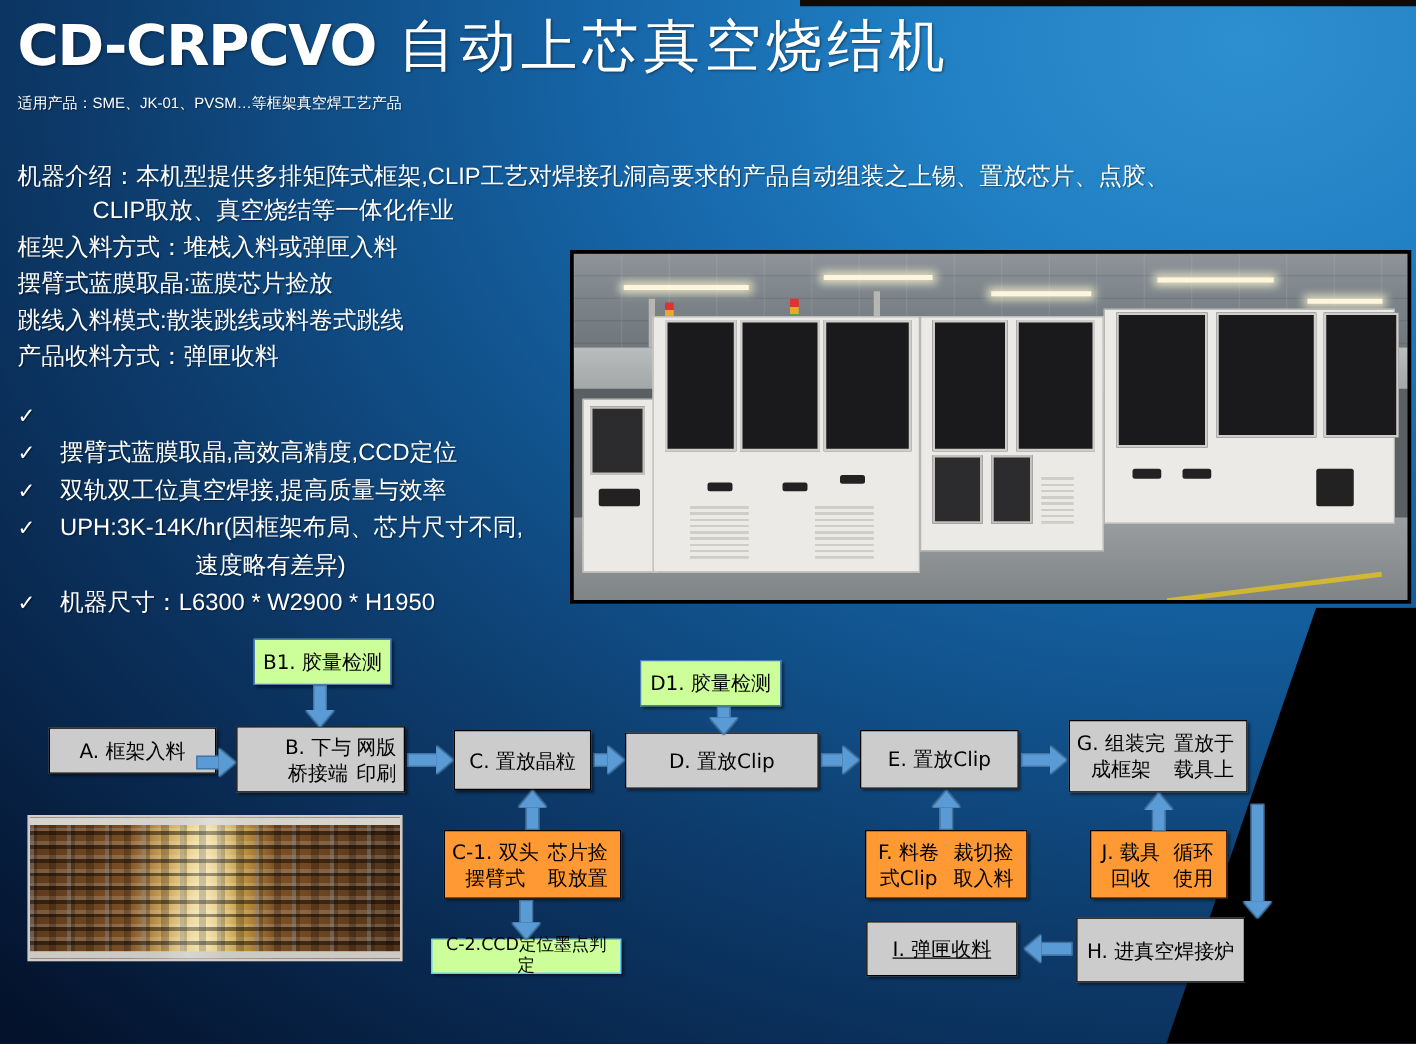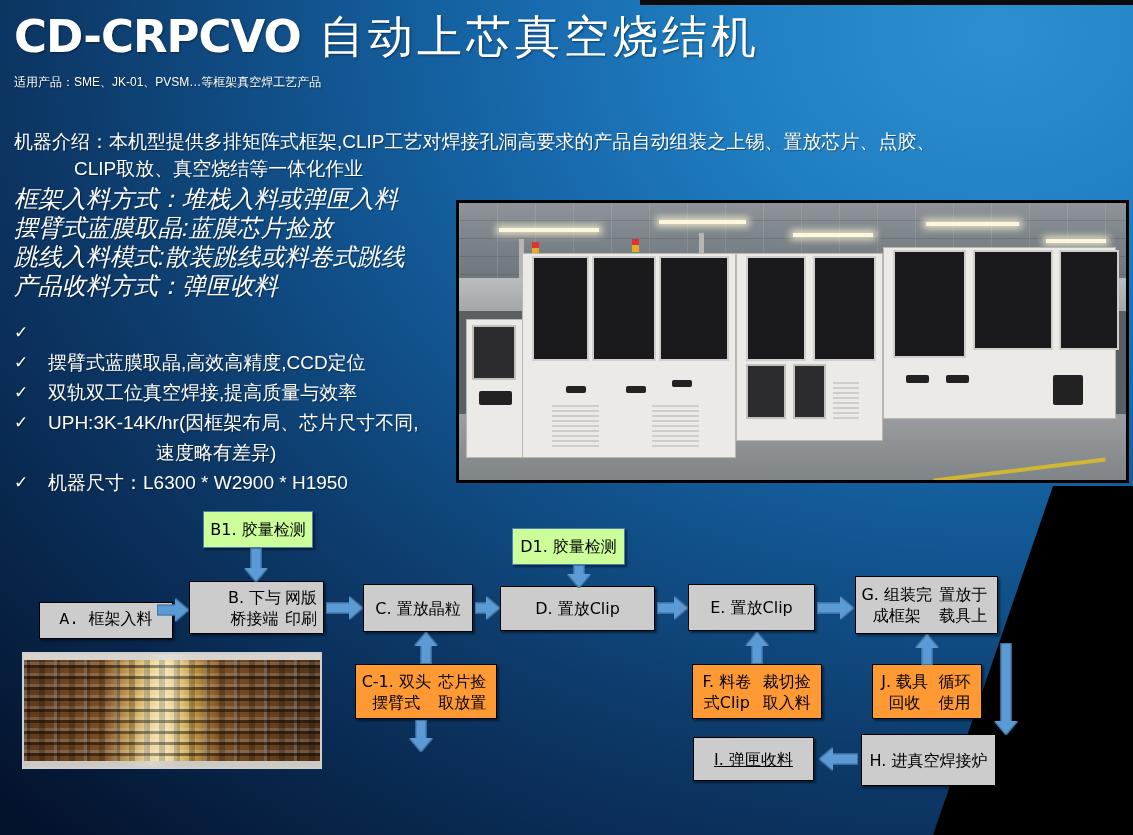--- a/index.html
+++ b/index.html
@@ -42,23 +42,22 @@
 
   
   .intro{
     position:absolute;left:14px;top:128px;z-index:4;
     color:#ffffff;font-size:19px;line-height:27px;width:1110px;
     text-shadow:1px 1px 1px rgba(0,0,0,.4);
   }
   .intro .l2{display:block;padding-left:60px;}
   .speclist{
     position:absolute;left:14px;top:184px;z-index:4;
-    color:#ffffff;font-size:24px;line-height:29px;
+    color:#ffffff;font-size:19px;line-height:29px;
     text-shadow:1px 1px 1px rgba(0,0,0,.4);
-    font-style:italic;
   }
   .speclist div{white-space:nowrap;}
 
   
   .checks{
     position:absolute;left:14px;top:318px;z-index:4;
     color:#ffffff;font-size:19px;line-height:30px;
     text-shadow:1px 1px 1px rgba(0,0,0,.4);
   }
   .crow{display:flex;align-items:flex-start;white-space:nowrap;}
@@ -269,21 +268,21 @@
     <div class="railtop"></div>
     <div class="railbot"></div>
     <div class="shine"></div>
   </div>
 
   <div id="flow">
 
     <div class="node green" style="left:203px;top:25px;width:110px;height:37px;">B1. 胶量检测</div>
     <div class="node green" style="left:512px;top:42px;width:113px;height:37px;">D1. 胶量检测</div>
 
-    <div class="node gray" style="left:39px;top:116px;width:134px;height:37px;font-family:Liberation Mono, monospace;">A. 框架入料</div>
+    <div class="node gray" style="left:39px;top:96px;width:134px;height:37px;">A. 框架入料</div>
 
     <div class="node gray" style="left:189px;top:95px;width:135px;height:53px;padding-left:36px;">
       <span>B. 下与桥接端</span>
       <span>网版印刷</span>
     </div>
 
     <div class="node gray" style="left:363px;top:98px;width:110px;height:48px;">C. 置放晶粒</div>
 
     <div class="node gray" style="left:500px;top:100px;width:155px;height:45px;">D. 置放Clip</div>
 
@@ -292,20 +291,21 @@
     <div class="node gray" style="left:855px;top:90px;width:143px;height:58px;">
       <span>G. 组装完成框架</span>
       <span>置放于载具上</span>
     </div>
 
     <div class="node orange" style="left:355px;top:178px;width:142px;height:55px;">
       <span>C-1. 双头摆臂式</span>
       <span>芯片捡取放置</span>
     </div>
 
+    <div class="node greensm" style="left:345px;top:265px;width:152px;height:28px;">C-2.CCD定位墨点判定</div>
 
     <div class="node orange" style="left:692px;top:178px;width:130px;height:55px;">
       <span>F. 料卷式Clip</span>
       <span>裁切捡取入料</span>
     </div>
 
     <div class="node orange" style="left:872px;top:178px;width:110px;height:55px;">
       <span>J. 载具回收</span>
       <span>循环使用</span>
     </div>

